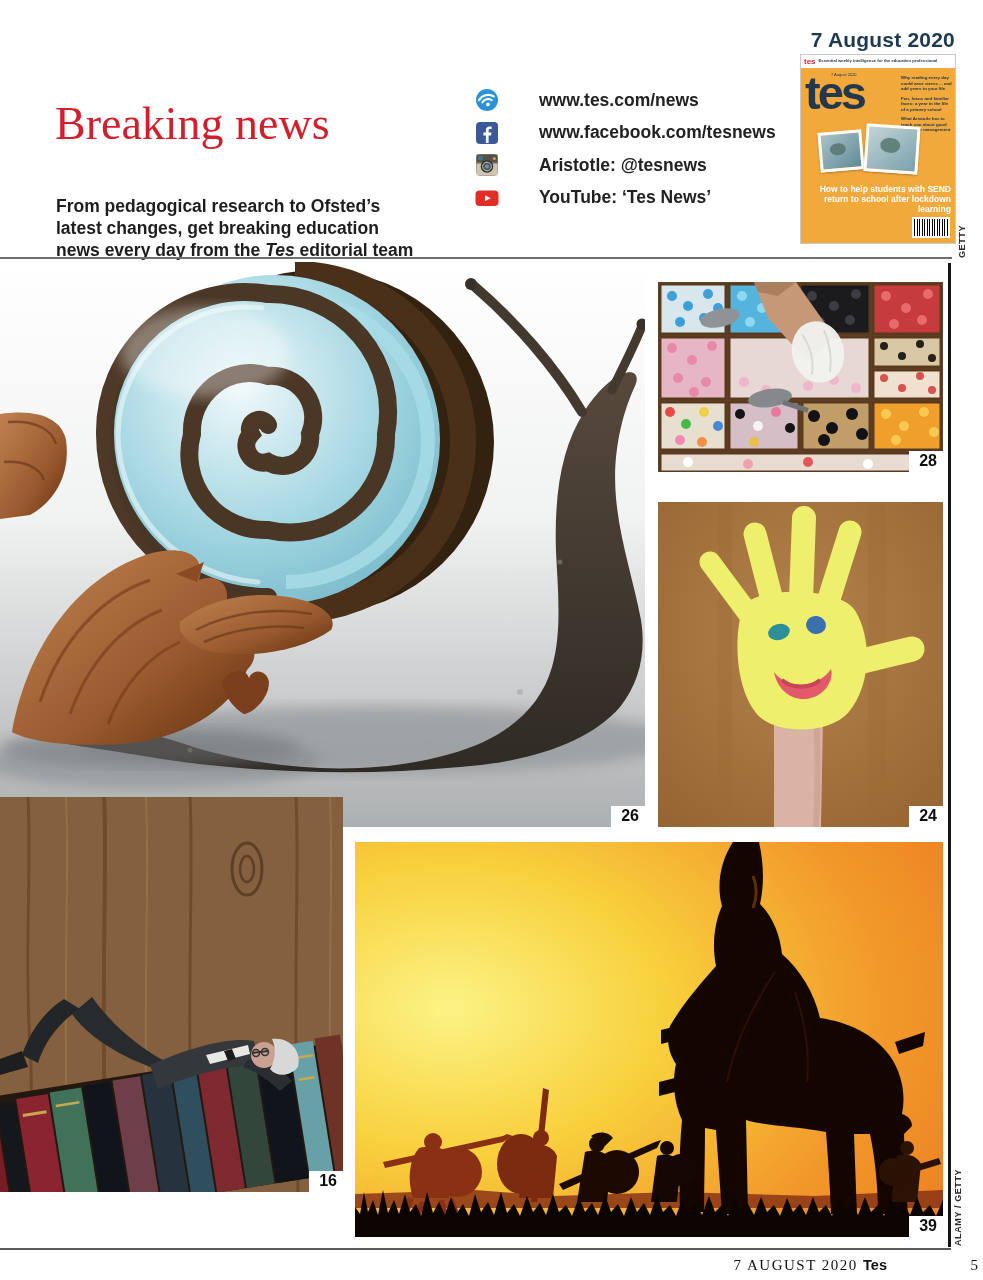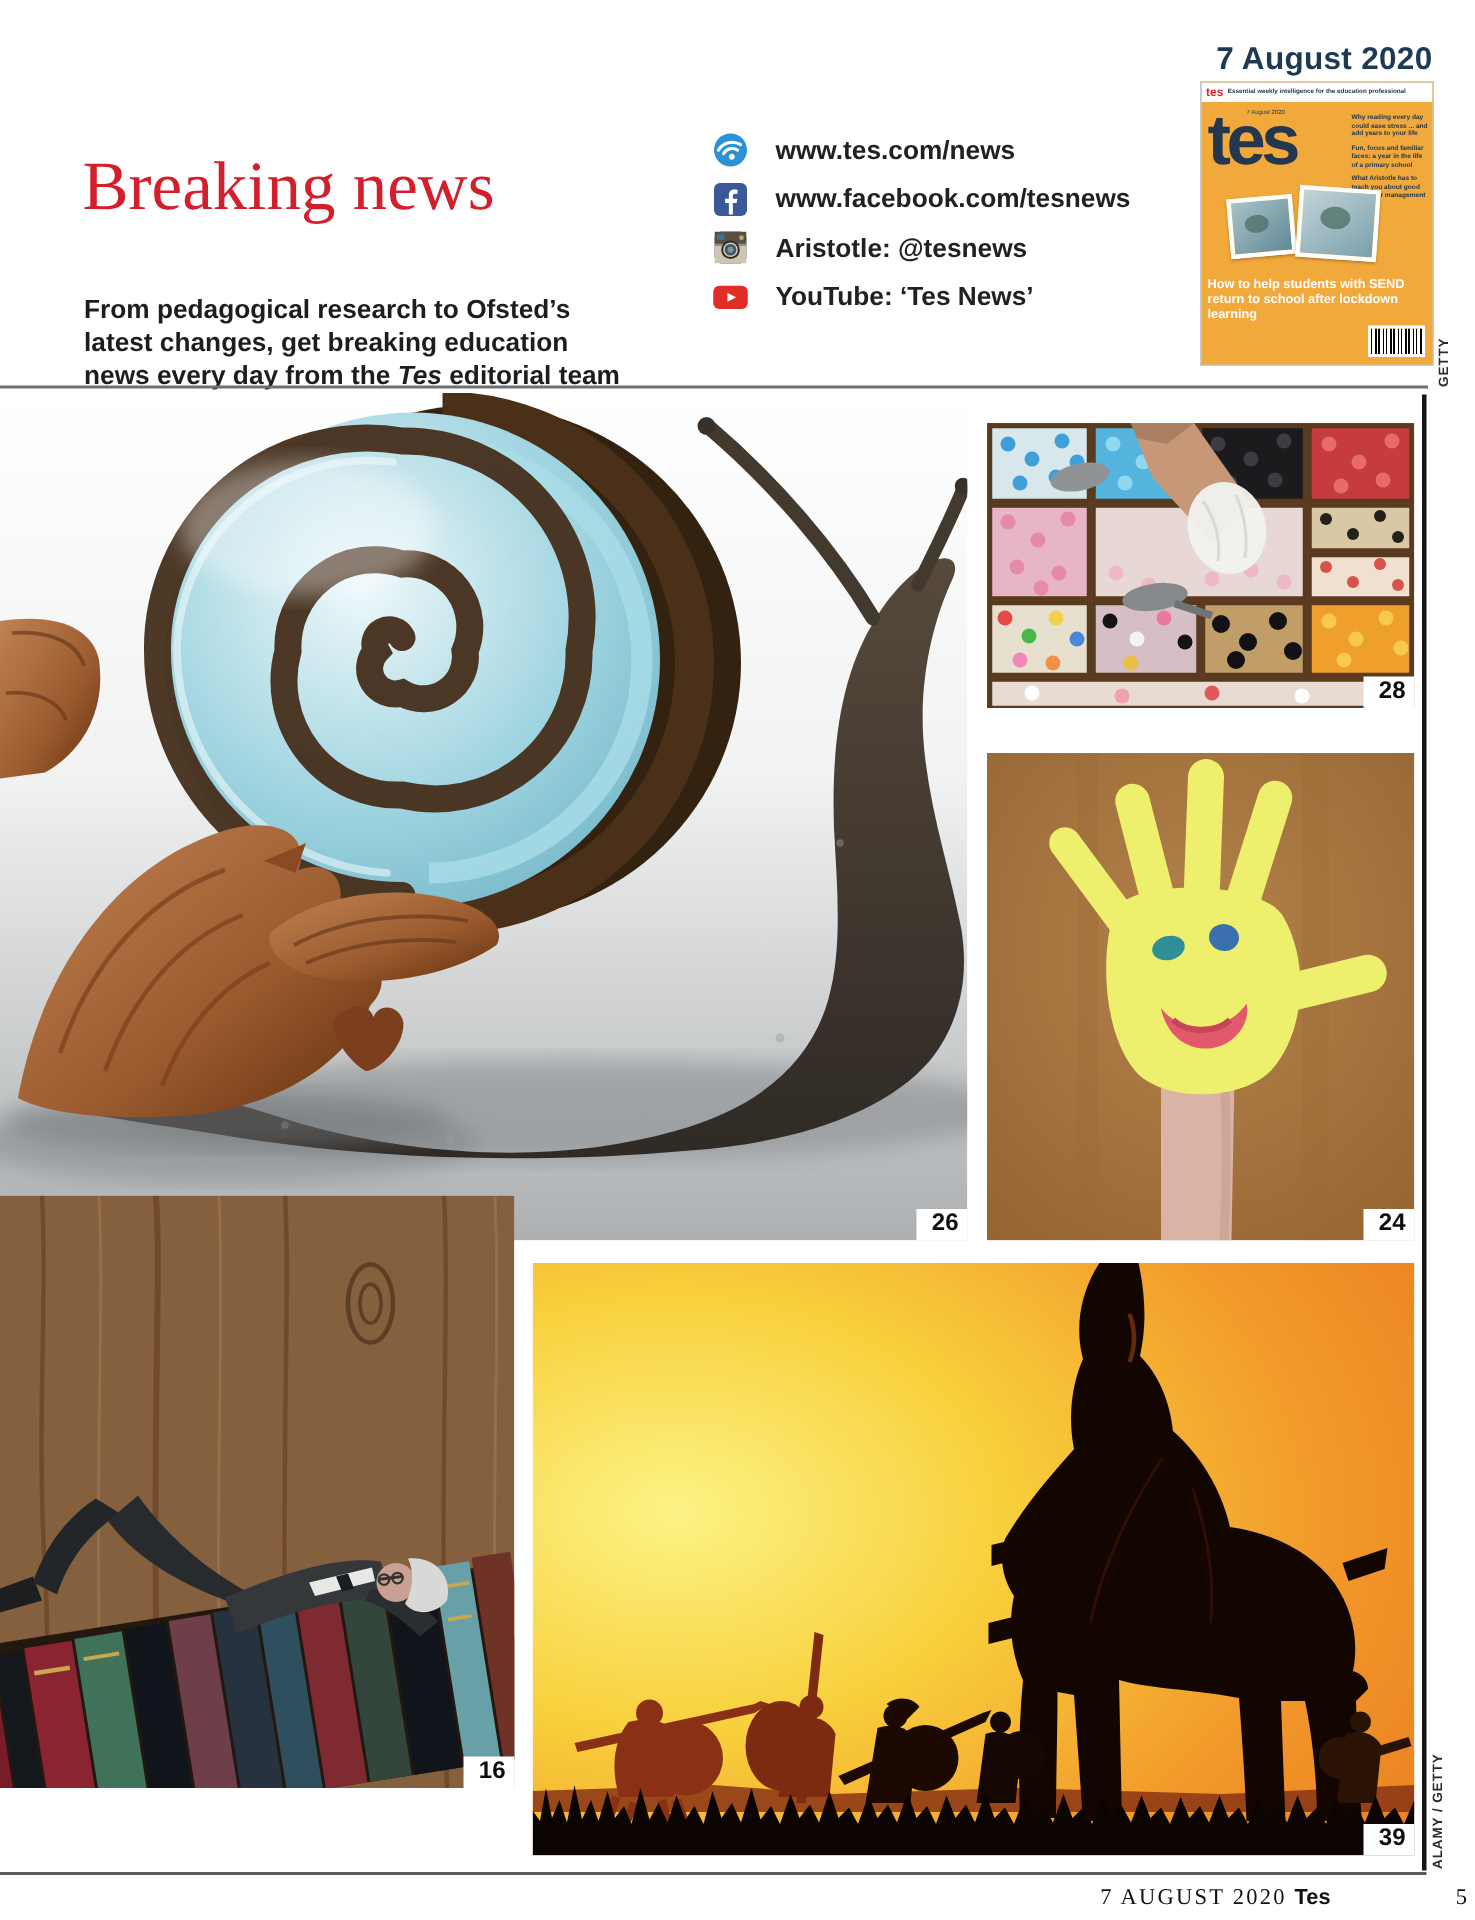--- a/index.html
+++ b/index.html
@@ -8,42 +8,42 @@
 
   
   .top-date{position:absolute;top:16px;right:28px;font-size:21px;font-weight:bold;color:#1d3a52;letter-spacing:.2px;}
   .main-title{position:absolute;left:55px;top:56px;font-family:"Liberation Serif",serif;
               font-size:46px;line-height:50px;color:#d21f2b;font-weight:normal;}
   .intro{position:absolute;left:56px;top:165px;width:362px;font-size:17.5px;line-height:22px;
          font-weight:bold;color:#1f1c1d;}
   .intro .brand-it{font-style:italic;}
 
   .social{position:absolute;left:474px;top:72px;}
-  .social-row{display:flex;align-items:center;height:32.5px;}
+  .social-row{display:flex;align-items:center;height:32.5px;gap:22px;}
   .social-icon{width:26px;height:24px;flex:0 0 26px;margin-right:17px;}
   .social-label{font-size:17.5px;font-weight:bold;color:#232021;}
 
   
   .cover{position:absolute;left:800px;top:42px;width:156px;height:190px;background:#f2a93b;
          border:1px solid #c9c9c9;box-sizing:border-box;overflow:hidden;}
   .cover-bar{position:absolute;left:0;top:0;right:0;height:13px;background:#fff;display:flex;align-items:center;padding:0 3px;box-sizing:border-box;}
   .cover-bar .m-logo{color:#e0262d;font-weight:900;font-size:8px;margin-right:3px;line-height:1;}
   .cover-bar .m-tag{color:#23374e;font-weight:bold;font-size:4.2px;line-height:1;}
   .cover-dateline{position:absolute;left:30px;top:17px;font-size:4px;color:#23374e;}
   .cover-logo{position:absolute;left:4px;top:18px;font-size:47px;line-height:40px;font-weight:900;
               letter-spacing:-3px;color:#23374e;}
   .cover-teasers{position:absolute;right:3px;top:20px;width:51px;}
   .cover-teasers p{margin:0 0 4px 0;font-size:4.4px;line-height:5.5px;font-weight:bold;color:#23374e;}
   .frame{position:absolute;border:3px solid #fff;box-shadow:0 1px 2px rgba(60,30,0,.35);}
   .frame-l{left:18px;top:76px;width:38px;height:34px;transform:rotate(-5deg);
            background:linear-gradient(140deg,#a9c2c8,#5f8a96);}
   .frame-r{left:64px;top:70px;width:48px;height:42px;transform:rotate(4deg);
            background:linear-gradient(140deg,#c2d4d8,#7aa0ac);}
   .blob{position:absolute;border-radius:50%;background:#53726a;opacity:.8;}
-  .cover-headline{position:absolute;left:4px;right:4px;top:129px;text-align:left;color:#fff;
+  .cover-headline{position:absolute;left:4px;right:4px;top:129px;text-align:right;color:#fff;
                   font-weight:bold;font-size:8.5px;line-height:10px;}
   .barcode{position:absolute;right:5px;bottom:5px;width:34px;height:17px;border:2px solid #fff;
            background:repeating-linear-gradient(90deg,#000 0 1px,#fff 1px 3px,#000 3px 4px,#fff 4px 5px);}
 
   
   .v-credit{position:absolute;writing-mode:vertical-rl;transform:rotate(180deg);
             font-size:9px;font-weight:bold;color:#2b2b2b;letter-spacing:.6px;}
   .credit-top{left:957px;top:196px;height:50px;}
   .credit-bottom{left:953px;top:1126px;height:108px;}
   .rule-top{position:absolute;left:0;top:245px;width:952px;height:2px;background:#6d7073;}

